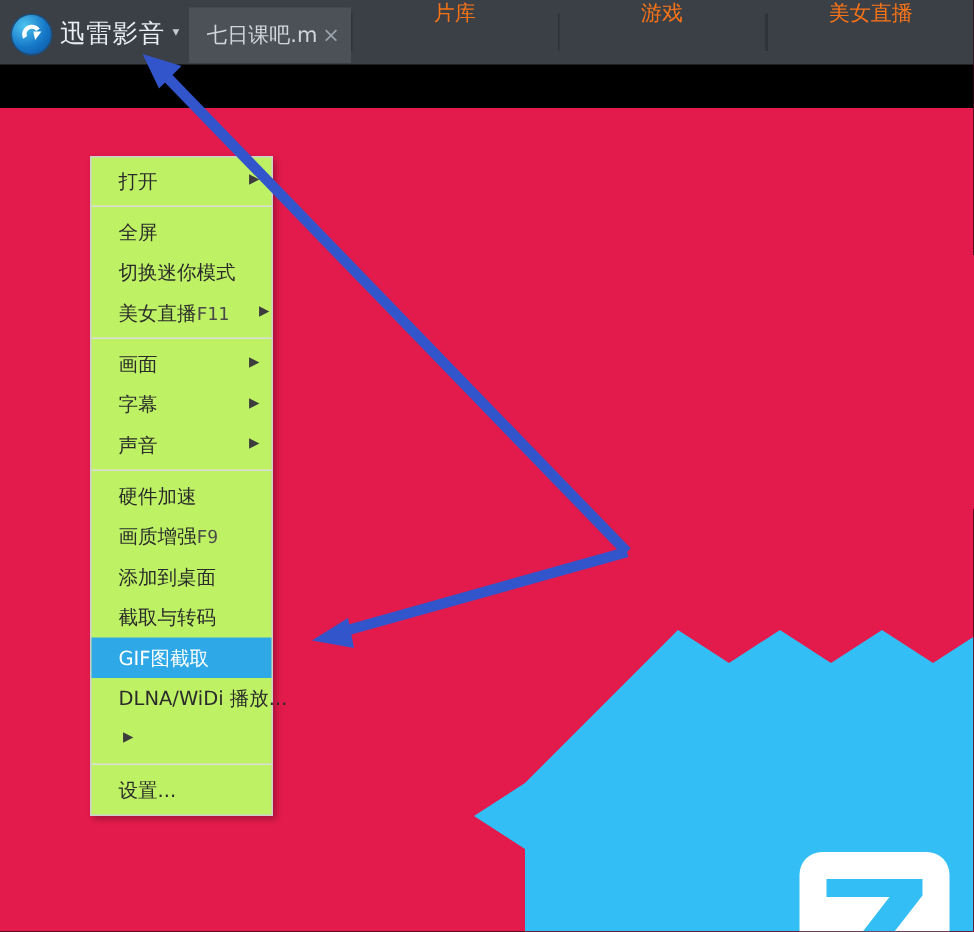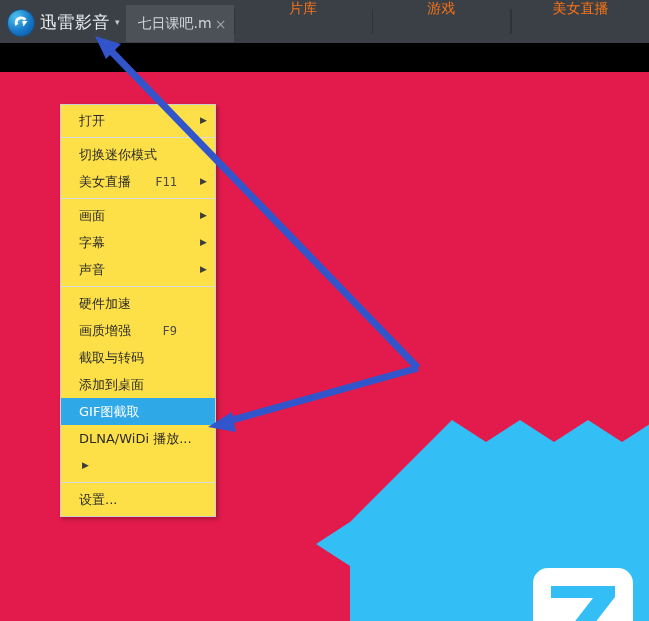--- a/index.html
+++ b/index.html
@@ -108,22 +108,22 @@
     width: 649px; height: 549px;
     background: #e21b4c;
     overflow: hidden;
   }
   .stage svg { display: block; }
 
   
   .menu {
     position: absolute;
     left: 60px; top: 104px;
-    width: 156px;
-    background: #fde047;
+    width: 122px;
+    background: #bef264;
     border: 1px solid #cfcfcf;
     box-shadow: 2px 2px 4px rgba(0,0,0,0.28);
     box-sizing: border-box;
     padding: 2px 0 3px 0;
     z-index: 40;
     font-size: 13px;
     color: #2b2b2b;
   }
   .mi {
     position: relative;
@@ -218,20 +218,24 @@
     </svg>
   </div>
 
   <div class="menu" id="menu-root">
       <div class="mi">
         <span class="mi-label">打开</span>
         <span class="mi-arrow">▶</span>
       </div>
       <div class="msep"></div>
       <div class="mi">
+        <span class="mi-label">全屏</span>
+        <span class="mi-arrow"></span>
+      </div>
+      <div class="mi">
         <span class="mi-label">切换迷你模式</span>
         <span class="mi-arrow"></span>
       </div>
       <div class="mi">
         <span class="mi-label">美女直播</span>
         <span class="mi-accel">F11</span>
         <span class="mi-arrow">▶</span>
       </div>
       <div class="msep"></div>
       <div class="mi">
@@ -250,25 +254,25 @@
       <div class="mi">
         <span class="mi-label">硬件加速</span>
         <span class="mi-arrow"></span>
       </div>
       <div class="mi">
         <span class="mi-label">画质增强</span>
         <span class="mi-accel">F9</span>
         <span class="mi-arrow"></span>
       </div>
       <div class="mi">
+        <span class="mi-label">添加到桌面</span>
+        <span class="mi-arrow"></span>
+      </div>
+      <div class="mi">
         <span class="mi-label">截取与转码</span>
-        <span class="mi-arrow"></span>
-      </div>
-      <div class="mi">
-        <span class="mi-label">添加到桌面</span>
         <span class="mi-arrow"></span>
       </div>
       <div class="mi sel">
         <span class="mi-label">GIF图截取</span>
         <span class="mi-arrow"></span>
       </div>
       <div class="mi">
         <span class="mi-label">DLNA/WiDi 播放...</span>
         <span class="mi-arrow"></span>
       </div>

